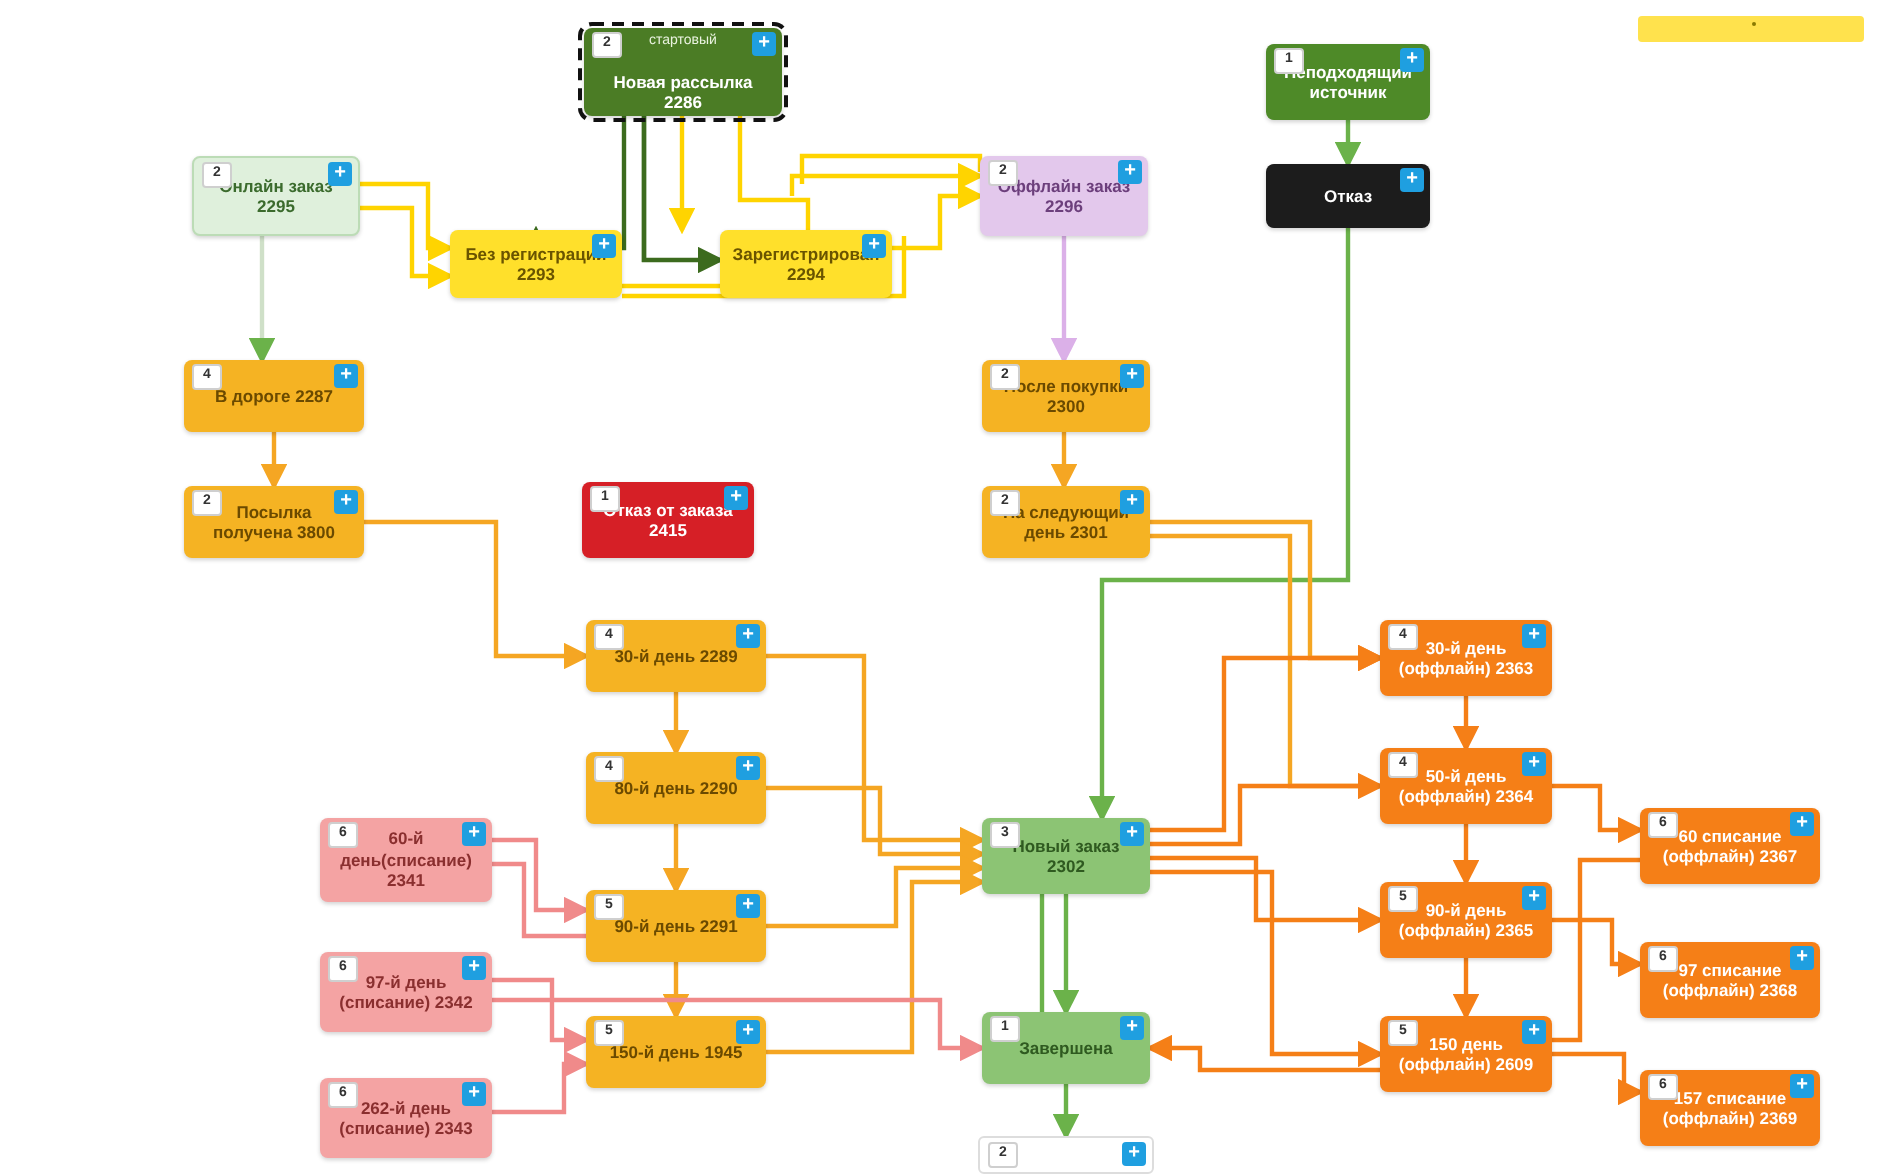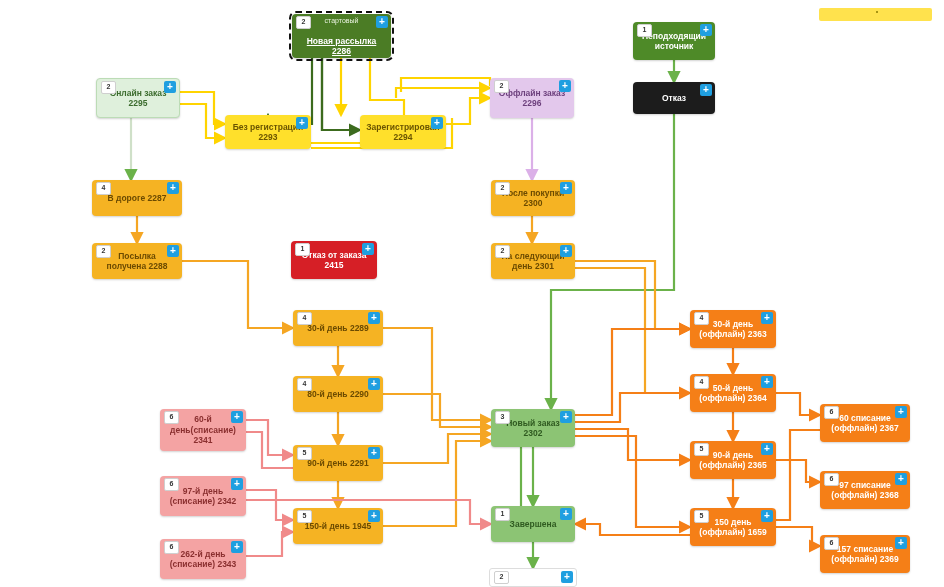--- a/index.html
+++ b/index.html
@@ -211,21 +211,21 @@
   <div class="partial" id="partial-node" style="left: 489px; top: 568px; width: 88px; height: 19px;">
       <span class="badge">2</span>
       <span class="plus">+</span>
     </div>
 
   <div id="nodes-layer">
       <div class="node c-green dashsel" style="left: 292px; top: 14px; width: 99px; height: 44px;">
         <span class="badge">2</span>
         <span class="plus">+</span>
         <span class="tag">стартовый</span>
-        <span class="lbl" style="margin-top: 20px; text-decoration: underline;">Новая рассылка
+        <span class="lbl" style="margin-top: 20px;">Новая рассылка
 2286</span>
       </div>
       <div class="node c-lgreen" style="left: 96px; top: 78px; width: 84px; height: 40px;">
         <span class="badge">2</span>
         <span class="plus">+</span>
         <span class="lbl">Онлайн заказ
 2295</span>
       </div>
       <div class="node c-yellow" style="left: 225px; top: 115px; width: 86px; height: 34px;">
         <span class="plus">+</span>
@@ -255,21 +255,21 @@
       </div>
       <div class="node c-orange" style="left: 92px; top: 180px; width: 90px; height: 36px;">
         <span class="badge">4</span>
         <span class="plus">+</span>
         <span class="lbl">В дороге 2287</span>
       </div>
       <div class="node c-orange" style="left: 92px; top: 243px; width: 90px; height: 36px;">
         <span class="badge">2</span>
         <span class="plus">+</span>
         <span class="lbl">Посылка
-получена 2288</span>
+получена 3800</span>
       </div>
       <div class="node c-red" style="left: 291px; top: 241px; width: 86px; height: 38px;">
         <span class="badge">1</span>
         <span class="plus">+</span>
         <span class="lbl">Отказ от заказа
 2415</span>
       </div>
       <div class="node c-orange" style="left: 491px; top: 180px; width: 84px; height: 36px;">
         <span class="badge">2</span>
         <span class="plus">+</span>
@@ -347,21 +347,21 @@
       <div class="node c-orange2" style="left: 690px; top: 441px; width: 86px; height: 38px;">
         <span class="badge">5</span>
         <span class="plus">+</span>
         <span class="lbl">90-й день
 (оффлайн) 2365</span>
       </div>
       <div class="node c-orange2" style="left: 690px; top: 508px; width: 86px; height: 38px;">
         <span class="badge">5</span>
         <span class="plus">+</span>
         <span class="lbl">150 день
-(оффлайн) 1659</span>
+(оффлайн) 2609</span>
       </div>
       <div class="node c-orange2" style="left: 820px; top: 404px; width: 90px; height: 38px;">
         <span class="badge">6</span>
         <span class="plus">+</span>
         <span class="lbl">60 списание
 (оффлайн) 2367</span>
       </div>
       <div class="node c-orange2" style="left: 820px; top: 471px; width: 90px; height: 38px;">
         <span class="badge">6</span>
         <span class="plus">+</span>

